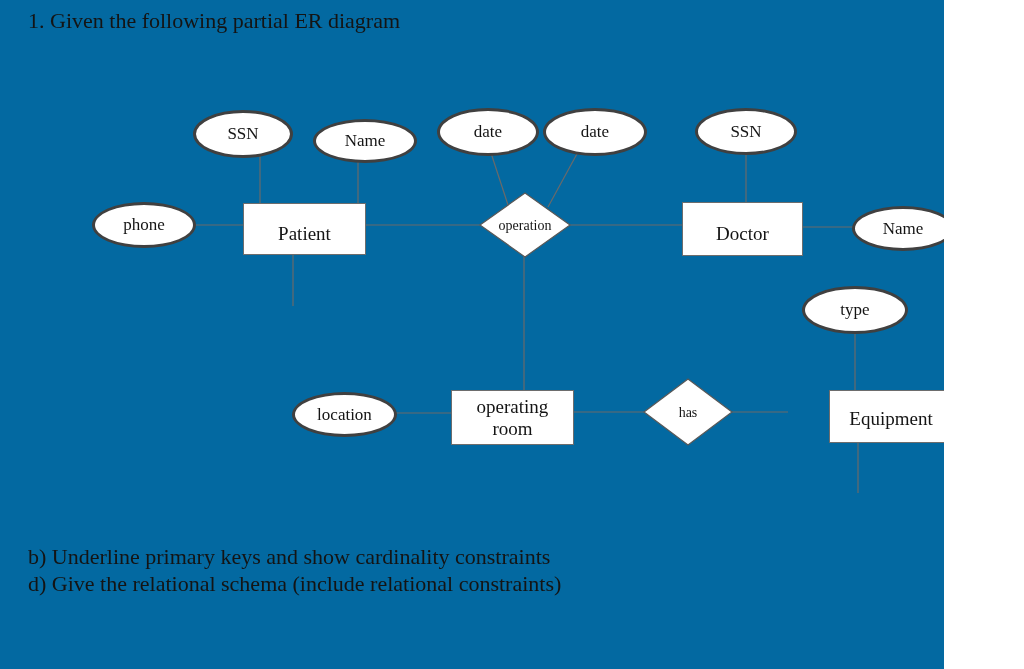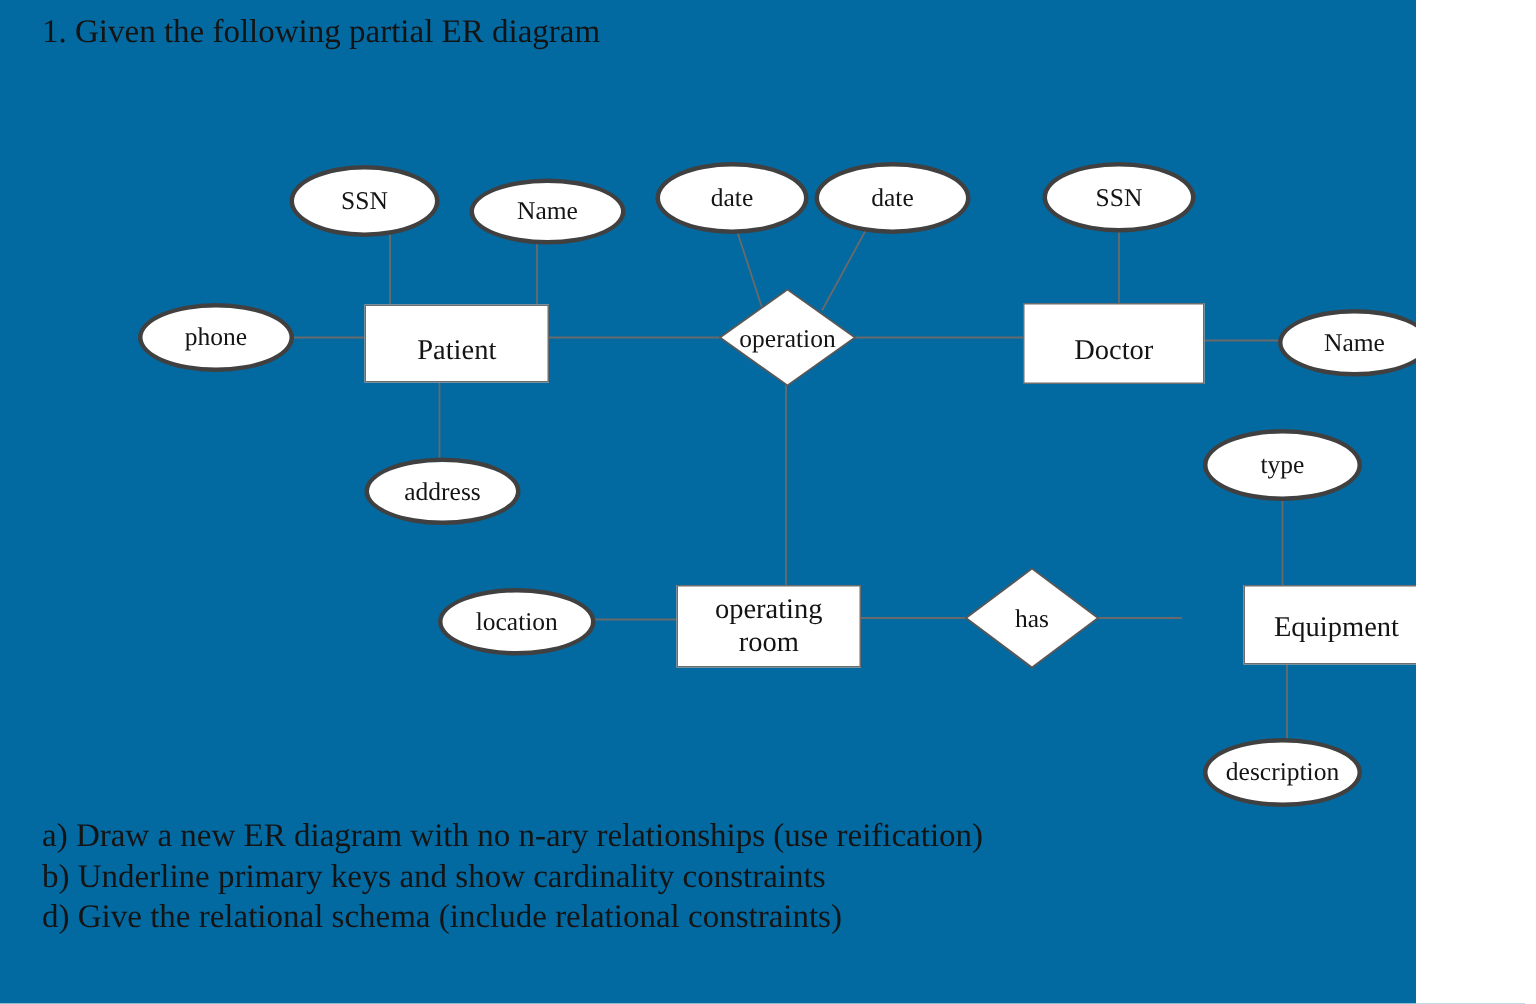--- a/index.html
+++ b/index.html
@@ -18,21 +18,21 @@
     background:#ffffff; color:#141414;
   }
   .entity { border:1px solid #6d6d6d; font-size:19px; line-height:1.15; }
   .entity.low { padding-top:9px; }
   .entity.low4 { padding-top:4px; }
   .entity.wrap { padding-left:16px; padding-right:16px; }
   .attr {
     border:3px solid #404040; border-radius:50%; font-size:17px;
   }
   .rel-label {
-    position:absolute; background:transparent; font-size:17px;
+    position:absolute; background:transparent; font-size:14px;
     display:flex; align-items:center; justify-content:center; white-space:nowrap;
   }
   #questions {
     position:absolute; left:28px; top:543px; font-size:22px; line-height:27px;
   }
   #questions div { white-space:nowrap; }
 </style>
 </head>
 <body>
 
@@ -63,38 +63,35 @@
       </g>
       <g stroke="#585858" stroke-width="1.2" fill="#ffffff">
         <polygon points="480,225 525,193 570,225 525,257"></polygon>
         <polygon points="644,412 688,379 732,412 688,445"></polygon>
       </g>
     </svg>
 
     <div class="node attr" style="left:92px;  top:202px; width:104px; height:46px;">phone</div>
     <div class="node attr" style="left:193px; top:110px; width:100px; height:48px;">SSN</div>
     <div class="node attr" style="left:313px; top:119px; width:104px; height:44px;">Name</div>
-    <div class="node attr" style="left:243px; top:305px; width:104px; height:45px;">address</div>
     <div class="node attr" style="left:437px; top:108px; width:102px; height:48px;">date</div>
     <div class="node attr" style="left:543px; top:108px; width:104px; height:48px;">date</div>
     <div class="node attr" style="left:695px; top:108px; width:102px; height:47px;">SSN</div>
     <div class="node attr" style="left:852px; top:206px; width:102px; height:45px;">Name</div>
     <div class="node attr" style="left:802px; top:286px; width:106px; height:48px;">type</div>
     <div class="node attr" style="left:292px; top:392px; width:105px; height:45px;">location</div>
-    <div class="node attr" style="left:802px; top:492px; width:106px; height:46px;">description</div>
 
     <div class="node entity low" style="left:243px; top:203px; width:123px; height:52px;">Patient</div>
     <div class="node entity low" style="left:682px; top:202px; width:121px; height:54px;">Doctor</div>
     <div class="node entity wrap" style="left:451px; top:390px; width:123px; height:55px;">operating room</div>
     <div class="node entity low4" style="left:788px; top:390px; width:124px; height:53px;margin-left:41px;">Equipment</div>
 
     <div class="rel-label" style="left:475px; top:213px; width:100px; height:25px;">operation</div>
     <div class="rel-label" style="left:663px; top:400px; width:50px; height:25px;">has</div>
 
   </div>
 
   <div id="questions">
-    <div>a) Draw a new ER diagram with no n-ary relationships (use reification)</div>
     <div>b) Underline primary keys and show cardinality constraints</div>
     <div>d) Give the relational schema (include relational constraints)</div>
   </div>
 
 </div>
 
 </body></html>

